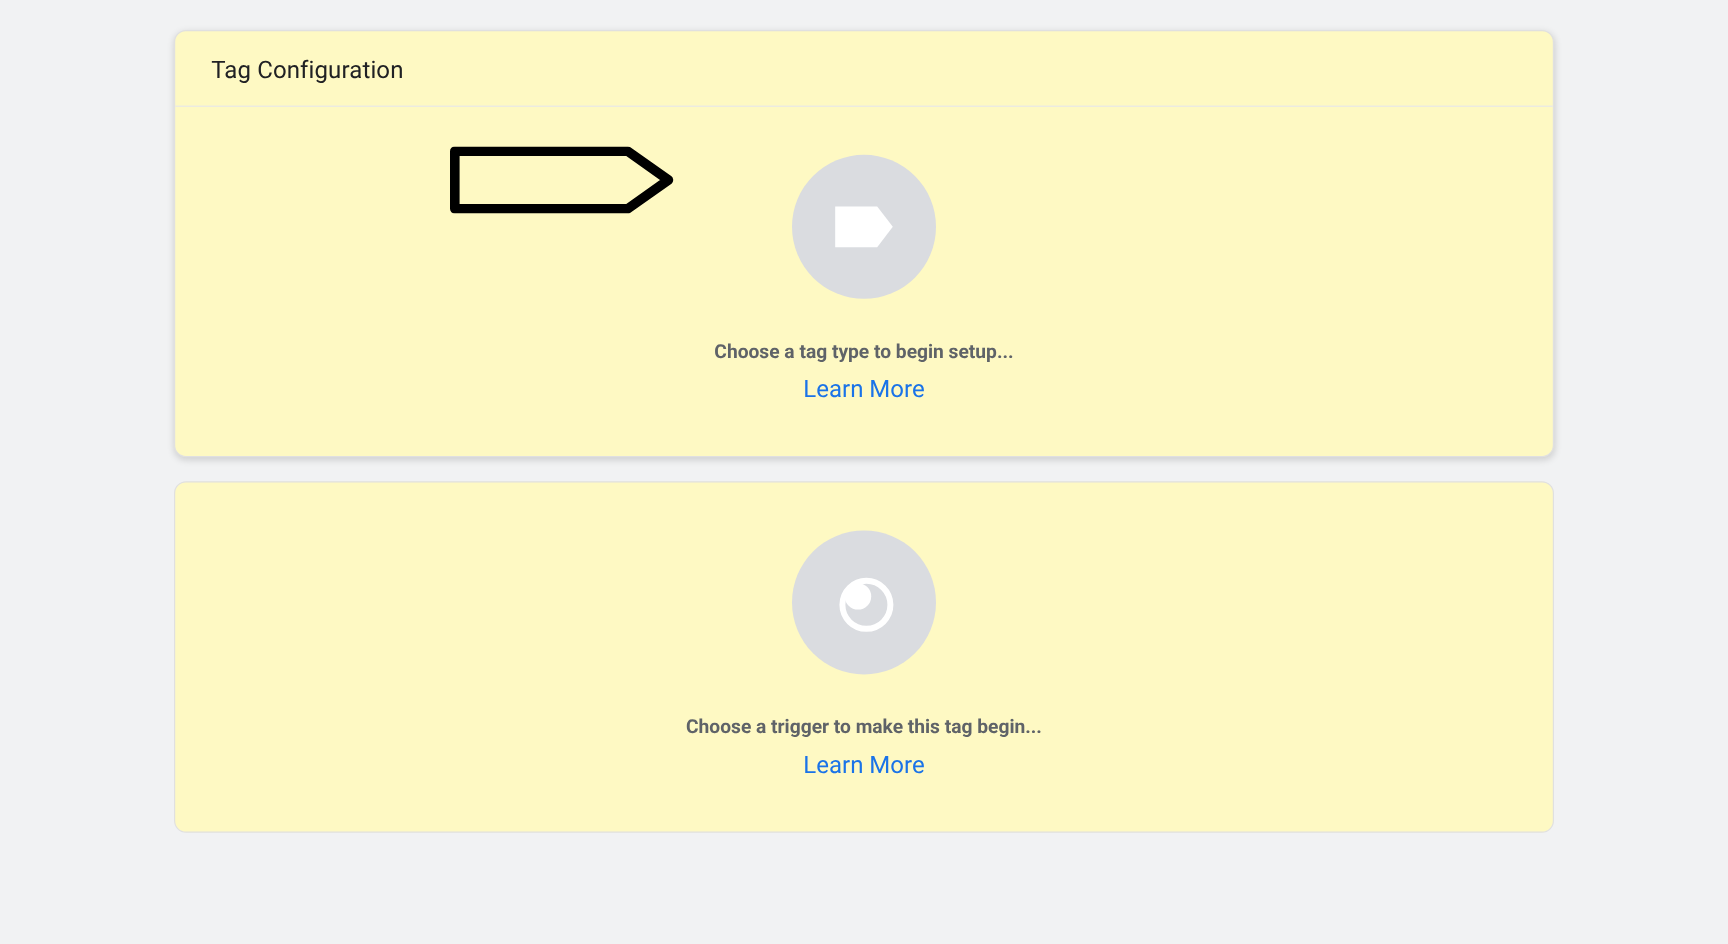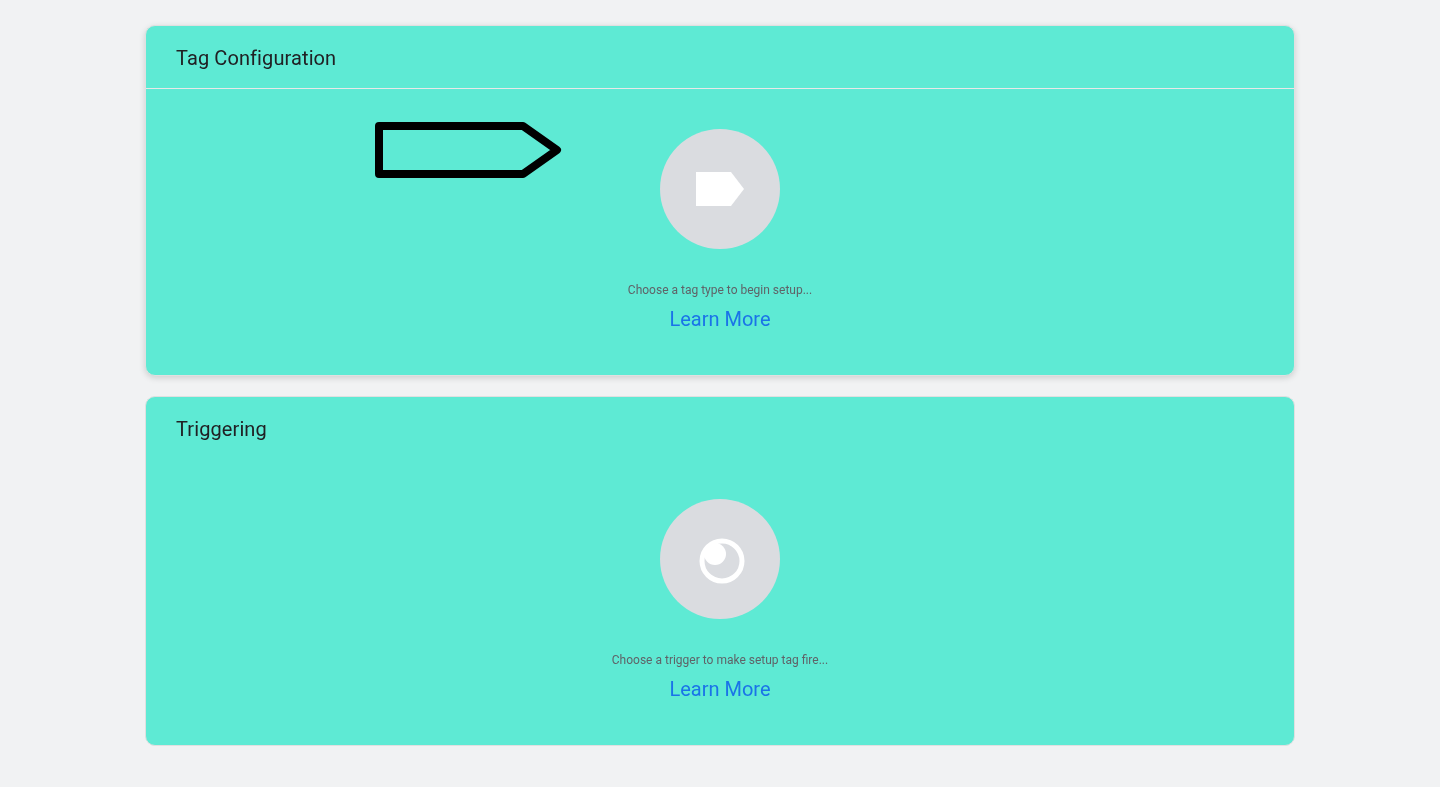--- a/index.html
+++ b/index.html
@@ -16,21 +16,21 @@
   .page {
     padding: 25px 0 30px 0;
     display: flex;
     flex-direction: column;
     align-items: center;
     gap: 20px;
   }
 
   .card {
     width: 1150px;
-    background: #5eead4;
+    background: #fef9c3;
     border: 1px solid #e0e0e0;
     border-radius: 10px;
     box-sizing: border-box;
     cursor: pointer;
   }
 
   .card.shadowed {
     box-shadow: 0 2px 6px rgba(0,0,0,0.15);
   }
 
@@ -57,23 +57,24 @@
     height: 120px;
     background: #dadce0;
     border-radius: 60px;
     display: flex;
     align-items: center;
     justify-content: center;
     margin-bottom: 34px;
   }
 
   .prompt-text {
-    font-size: 12px;
+    font-size: 16px;
     color: #5f6368;
     margin-bottom: 10px;
+    font-weight: bold;
   }
 
   .learn-more {
     font-size: 20px;
     color: #1a73e8;
     text-decoration: none;
     cursor: pointer;
   }
 
   
@@ -106,30 +107,29 @@
         </svg>
       </div>
 
       <div class="prompt-text">Choose a tag type to begin setup...</div>
 
       <a class="learn-more">Learn More</a>
     </div>
   </div>
 
   <div class="card">
-    <div class="card-header">Triggering</div>
 
     <div class="empty-area">
 
       <div class="icon-disc">
         <svg width="52" height="52" viewBox="0 0 52 52">
           <circle cx="28" cy="28" r="20" fill="none" stroke="#ffffff" stroke-width="5"></circle>
           <circle cx="21" cy="21" r="11" fill="#ffffff"></circle>
         </svg>
       </div>
 
-      <div class="prompt-text">Choose a trigger to make setup tag fire...</div>
+      <div class="prompt-text">Choose a trigger to make this tag begin...</div>
 
       <a class="learn-more">Learn More</a>
     </div>
   </div>
 
 </div>
 
 </body></html>

